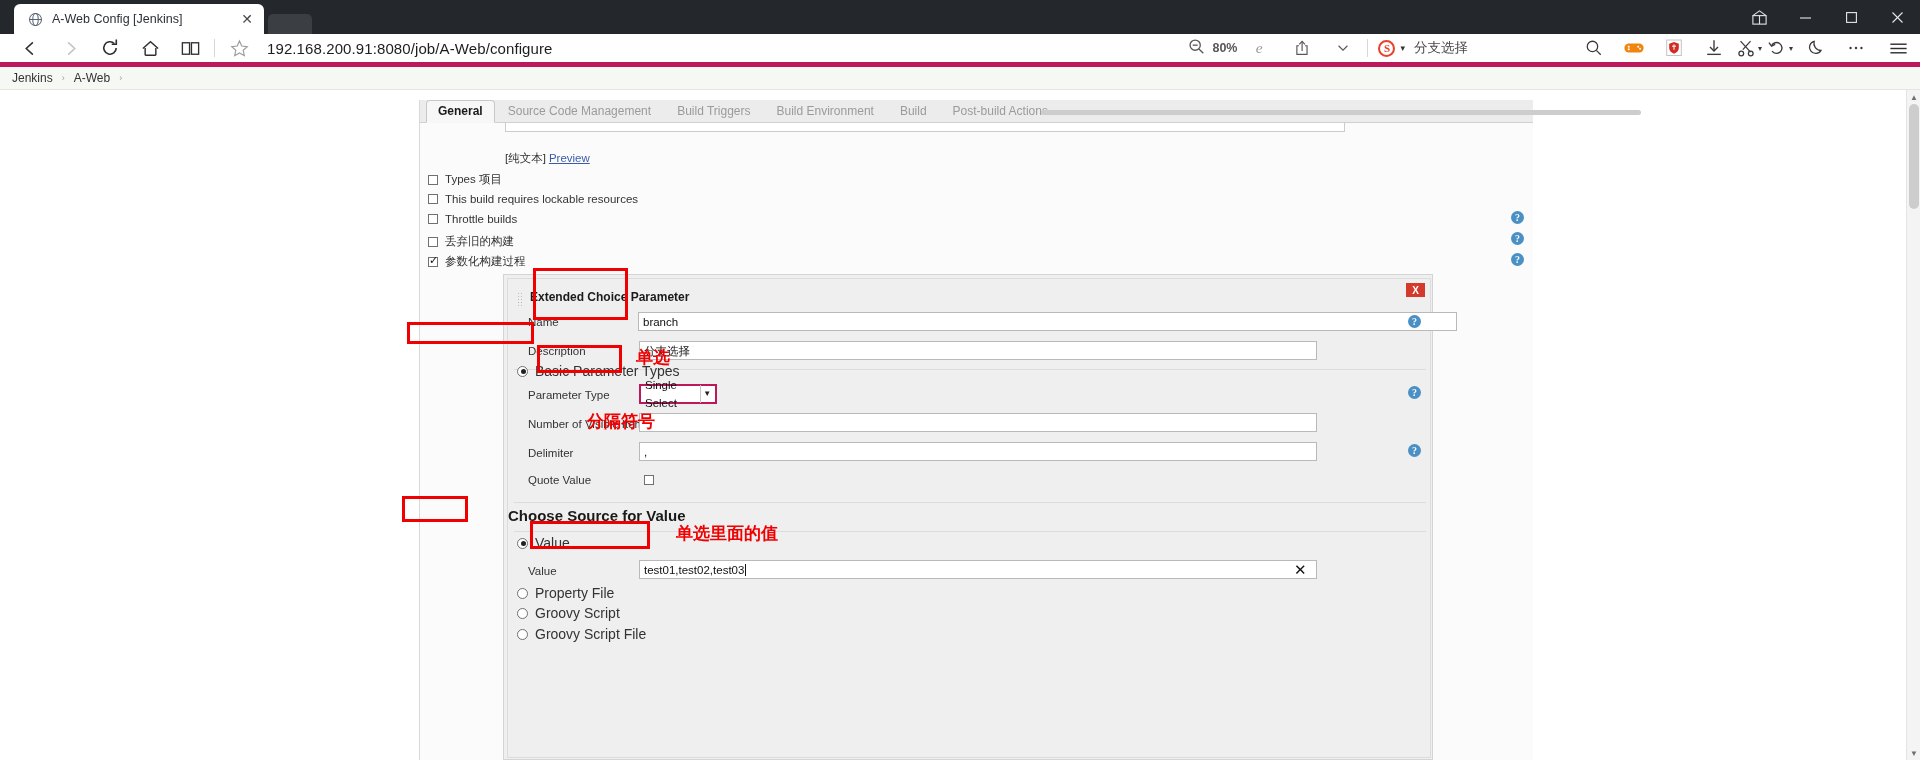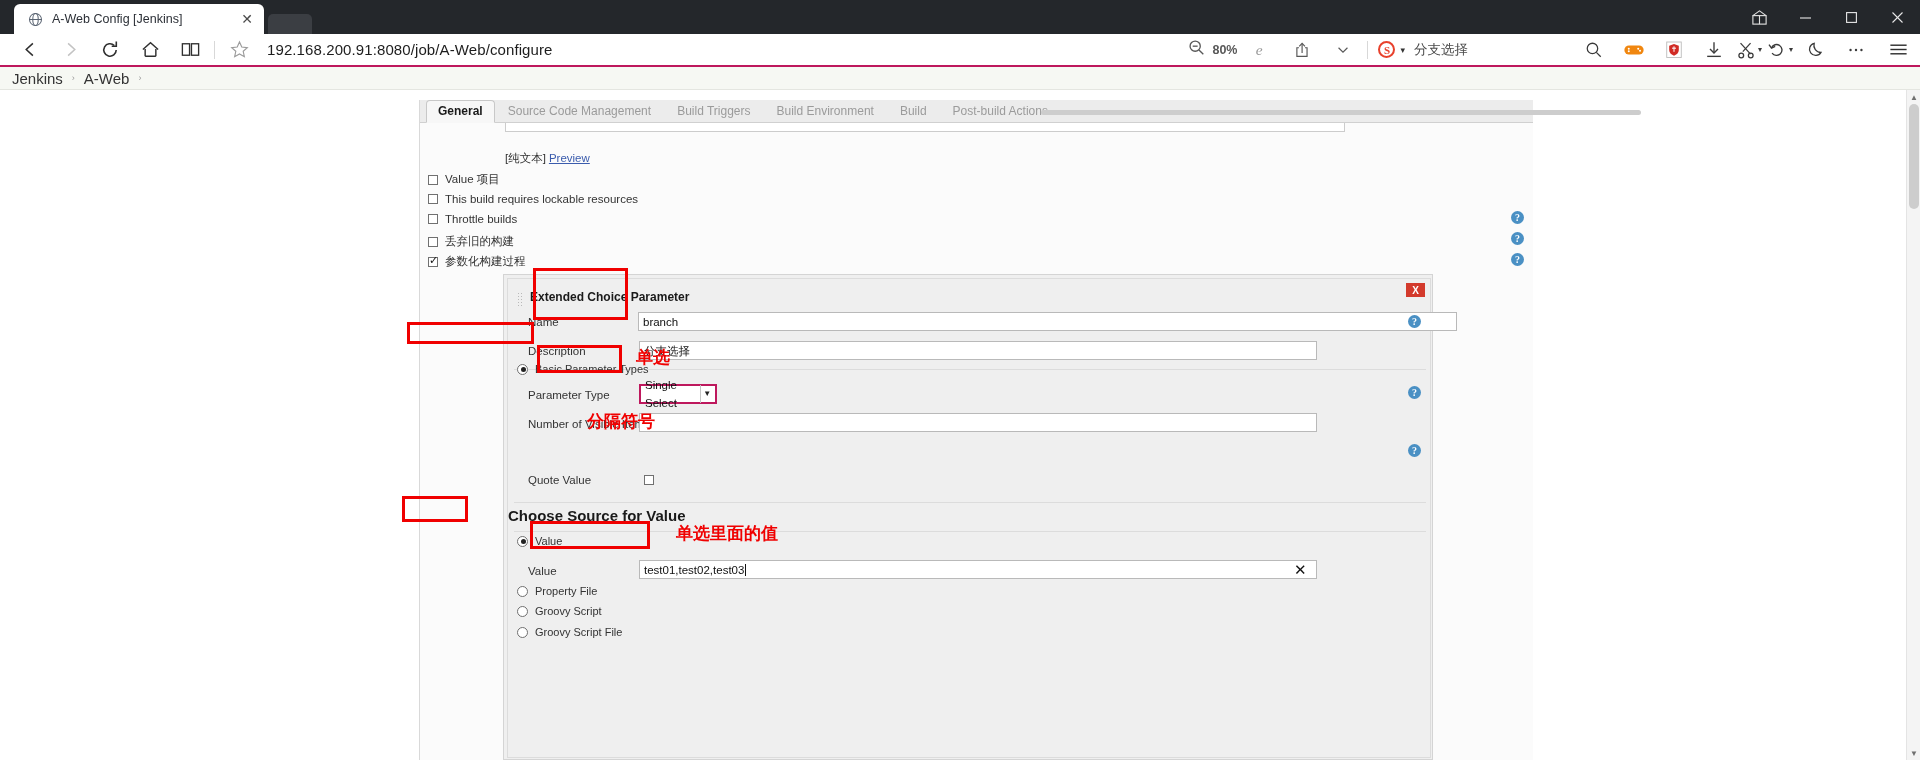--- a/index.html
+++ b/index.html
@@ -54,21 +54,21 @@
   .win-btn {
     width: 46px; height: 34px; display: flex; align-items: center; justify-content: center;
     color: #e8e8e8; cursor: pointer;
   }
   .win-extra { width: 46px; height: 34px; display:flex; align-items:center; justify-content:center; color:#d8d8d8;}
 
   
   .navbar {
     position: absolute; top: 34px; left: 0; width: 1920px; height: 33px;
     background: #ffffff; display: flex; align-items: center;
-    border-bottom: 2px solid #be185d;
+    border-bottom: 5px solid #be185d;
   }
   .nav-icon {
     width: 40px; height: 33px; display: flex; align-items: center; justify-content: center;
     cursor: pointer; color: #3a3a3a;
   }
   .nav-icon.disabled { color: #c0c0c0; }
   .nav-sep { width: 1px; height: 18px; background: #d8d8d8; margin: 0 4px; }
   .addr-wrap { flex: 1 1 auto; display: flex; align-items: center; height: 33px; min-width: 0; }
   .addr-url { font-size: 15px; color: #1d1d1d; letter-spacing: .1px; white-space: nowrap; }
   .zoom-grp { display: flex; align-items: center; gap: 7px; padding-right: 6px; font-weight: bold; }
@@ -81,21 +81,21 @@
     font-family: "Liberation Serif", serif;
   }
   .search-ph { font-size: 13.5px; color: #4a4a4a; padding-left: 4px; }
 
   
   .breadcrumbbar {
     position: absolute; top: 67px; left: 0; width: 1920px; height: 23px;
     background: #f6f8f3; border-bottom: 1px solid #e4e6e0;
     display: flex; align-items: center; padding-left: 12px; gap: 0;
   }
-  .crumb { font-size: 15px; color: #333; cursor: pointer; }
+  .crumb { font-size: 12px; color: #333; cursor: pointer; }
   .crumb-sep { font-size: 9px; color: #9a9a9a; padding: 0 9px; }
 
   
   .page {
     position: absolute; top: 90px; left: 0; width: 1920px; height: 670px;
     background: #ffffff; overflow: hidden;
   }
   .jenkins-wrap {
     position: absolute; left: 393px; top: 0; width: 1140px; height: 670px;
     background: #ffffff;
@@ -197,21 +197,21 @@
   .radio {
     width: 11px; height: 11px; border-radius: 50%; border: 1px solid #707070;
     background: #fff; position: relative; display: inline-block; flex: 0 0 auto;
   }
   .radio.on::after {
     content: ""; position: absolute; left: 2.5px; top: 2.5px; width: 5px; height: 5px;
     border-radius: 50%; background: #222;
   }
   .radrow {
     position: absolute; display: flex; align-items: center; gap: 7px;
-    font-size: 11px; color: #333;
+    font-size: 14px; color: #333;
   }
   .section-hd {
     position: absolute; left: 0; font-size: 15px; font-weight: bold; color: #1a1a1a;
   }
   .hrule { position: absolute; left: 6px; width: 912px; height: 1px; background: #dcdcdc; }
 
   .clear-x {
     position: absolute; font-size: 15px; color: #111; cursor: pointer; font-weight: 500;
   }
 
@@ -444,21 +444,21 @@
     <div class="formbody">
 
       <div class="desc-input-stub"></div>
 
       <div class="preview-line">
         <span>[纯文本]</span><a class="preview-link">Preview</a>
       </div>
 
       <div class="cbrow" style="top:49px">
         <span class="cbox"></span>
-        <span>Value 项目</span>
+        <span>Types 项目</span>
       </div>
       <div class="cbrow" style="top:70px">
         <span class="cbox"></span>
         <span>This build requires lockable resources</span>
       </div>
       <div class="cbrow" style="top:90px">
         <span class="cbox"></span>
         <span>Throttle builds</span>
       </div>
       <div class="cbrow" style="top:111px">
@@ -506,20 +506,24 @@
               <span class="arrowbox">▼</span>
             </span>
           </div>
           <div class="helpicon" style="right:9px; top:107px">?</div>
 
           <div class="frow" style="top:134px">
             <span class="flabel" style="top:5px">Number of Visible Items</span>
             <span class="finput" style="left:131px; top:0; width:678px"></span>
           </div>
 
+          <div class="frow" style="top:163px">
+            <span class="flabel" style="top:5px">Delimiter</span>
+            <span class="finput" style="left:131px; top:0; width:678px">,</span>
+          </div>
           <div class="helpicon" style="right:9px; top:165px">?</div>
 
           <div class="frow" style="top:192px">
             <span class="flabel" style="top:3px">Quote Value</span>
             <span class="cbox" style="position:absolute; left:136px; top:4px"></span>
           </div>
 
           <div class="hrule" style="top:223px"></div>
 
           <div class="section-hd" style="top:228px">Choose Source for Value</div>

